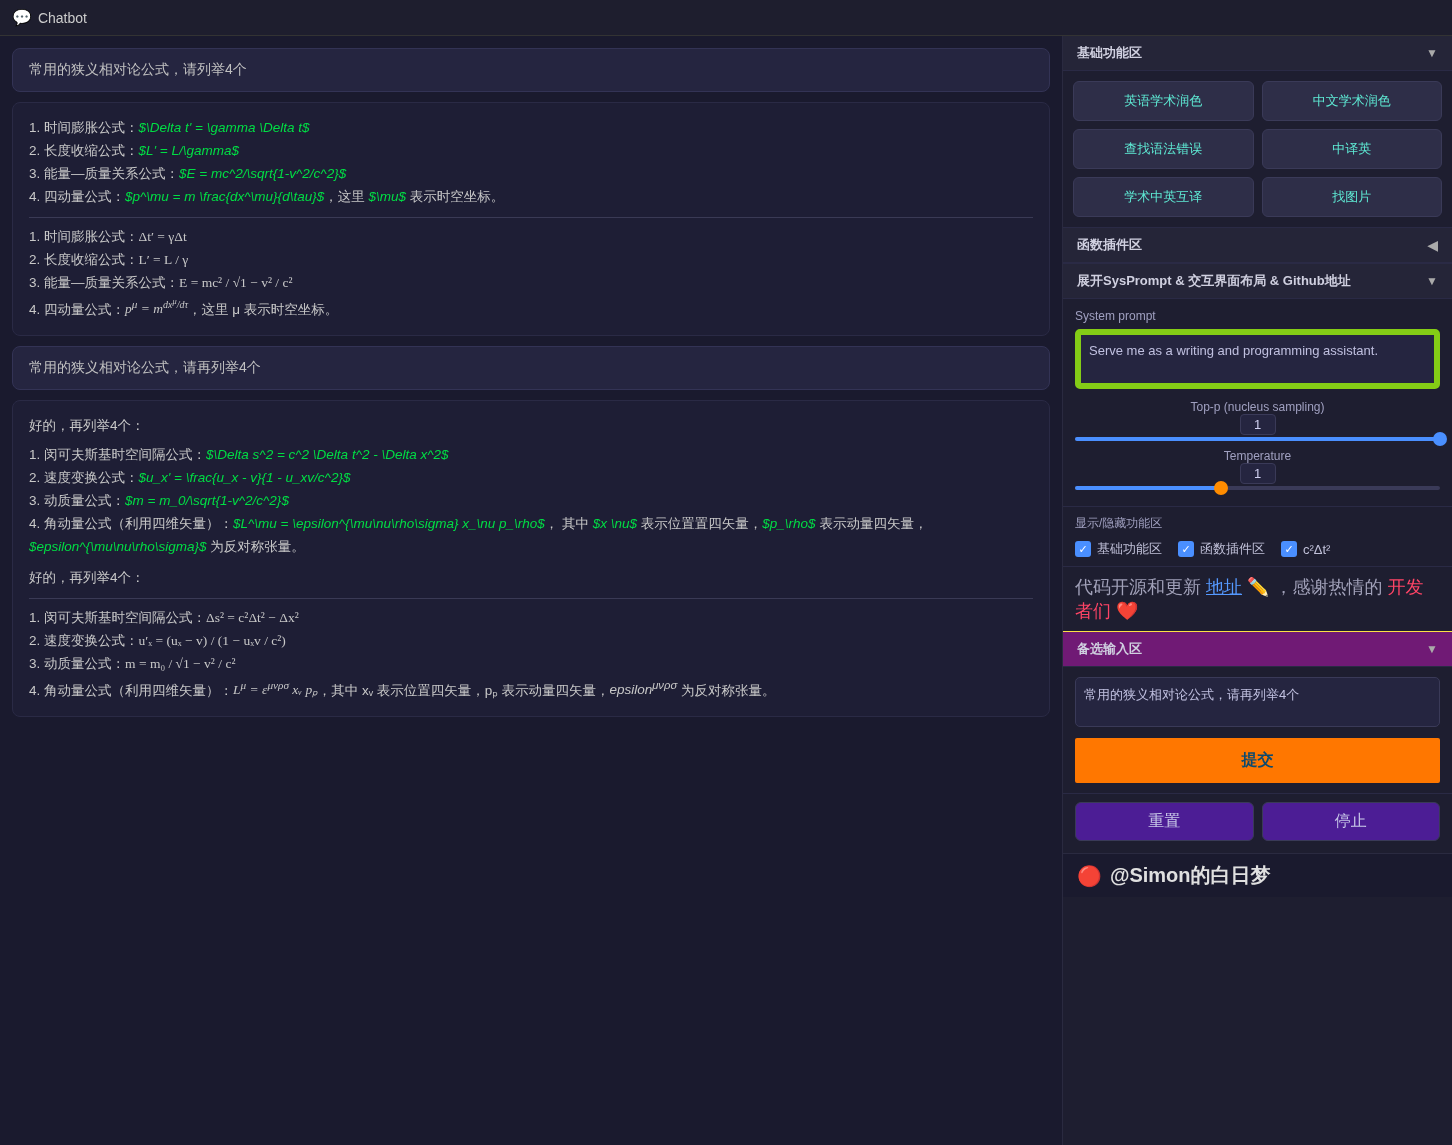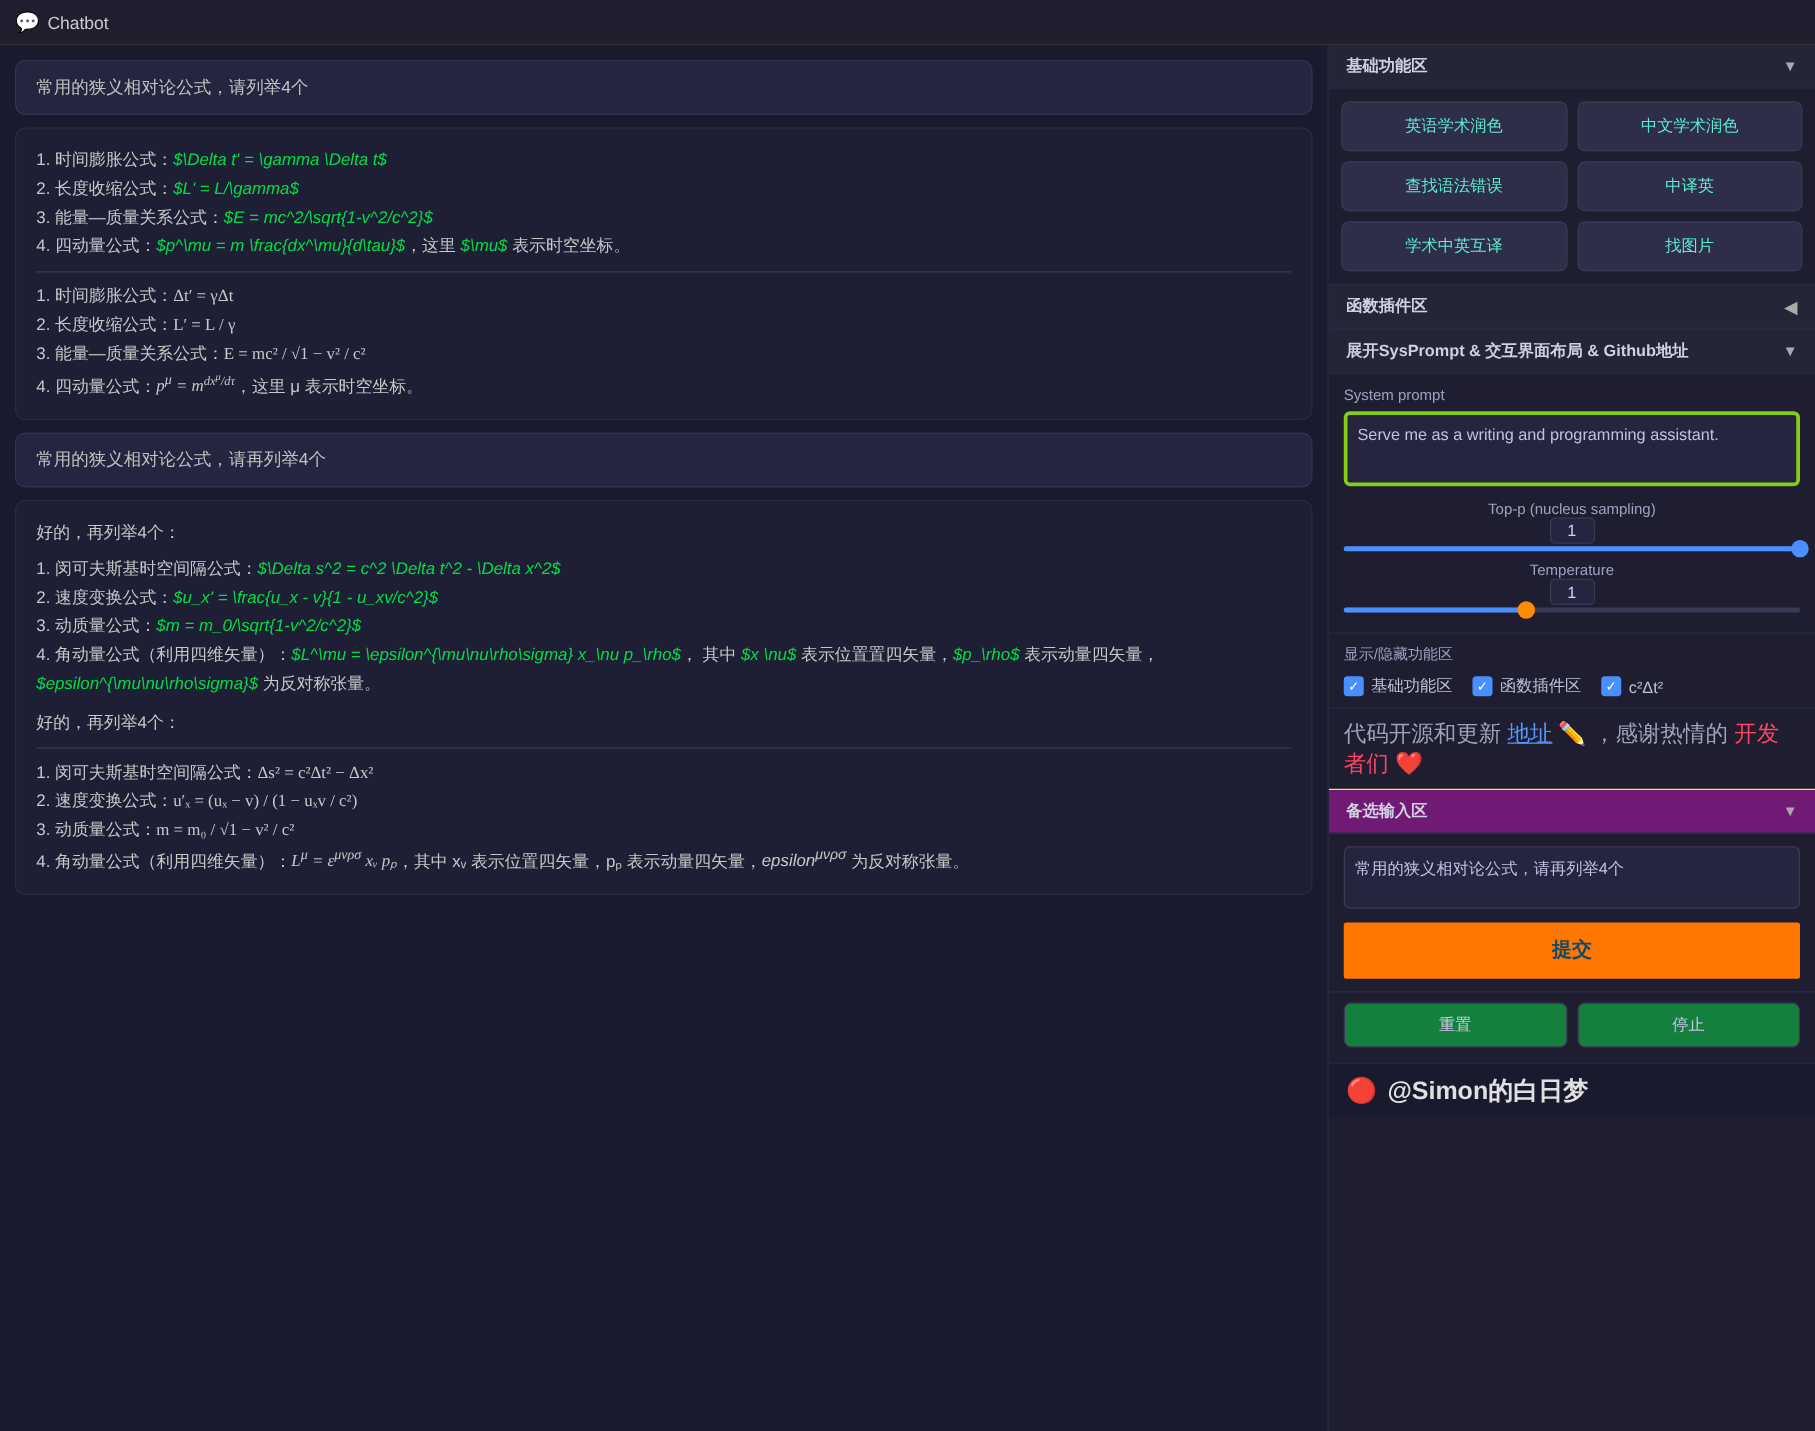--- a/index.html
+++ b/index.html
@@ -146,21 +146,21 @@
       padding: 10px 12px;
     }
     .sysprompt-label {
       color: #a0a0c0;
       font-size: 12px;
       margin-bottom: 6px;
     }
     .sysprompt-textarea {
       width: 100%;
       background: #252540;
-      border: 3px solid #84cc16;
+      border: 6px solid #84cc16;
       border-radius: 5px;
       color: #c0c0e0;
       font-size: 13px;
       padding: 8px;
       resize: none;
       height: 60px;
       font-family: inherit;
     }
     .param-row {
       display: flex;
@@ -287,26 +287,26 @@
       margin-top: 8px;
       font-family: inherit;
     }
     .bottom-btns-row {
       display: flex;
       gap: 8px;
       padding: 8px 12px 12px 12px;
     }
     .bottom-btn {
       flex: 1;
-      background: #15803d;
+      background: #4c1d95;
       border: 1px solid #3a3a58;
       border-radius: 6px;
       padding: 8px 6px;
       color: #c8c8e8;
-      font-size: 13px;
+      font-size: 16px;
       cursor: pointer;
       text-align: center;
       font-family: inherit;
     }
     .watermark-bar {
       background: #1a1a2e;
       padding: 8px 14px;
       display: flex;
       align-items: center;
       gap: 8px;

